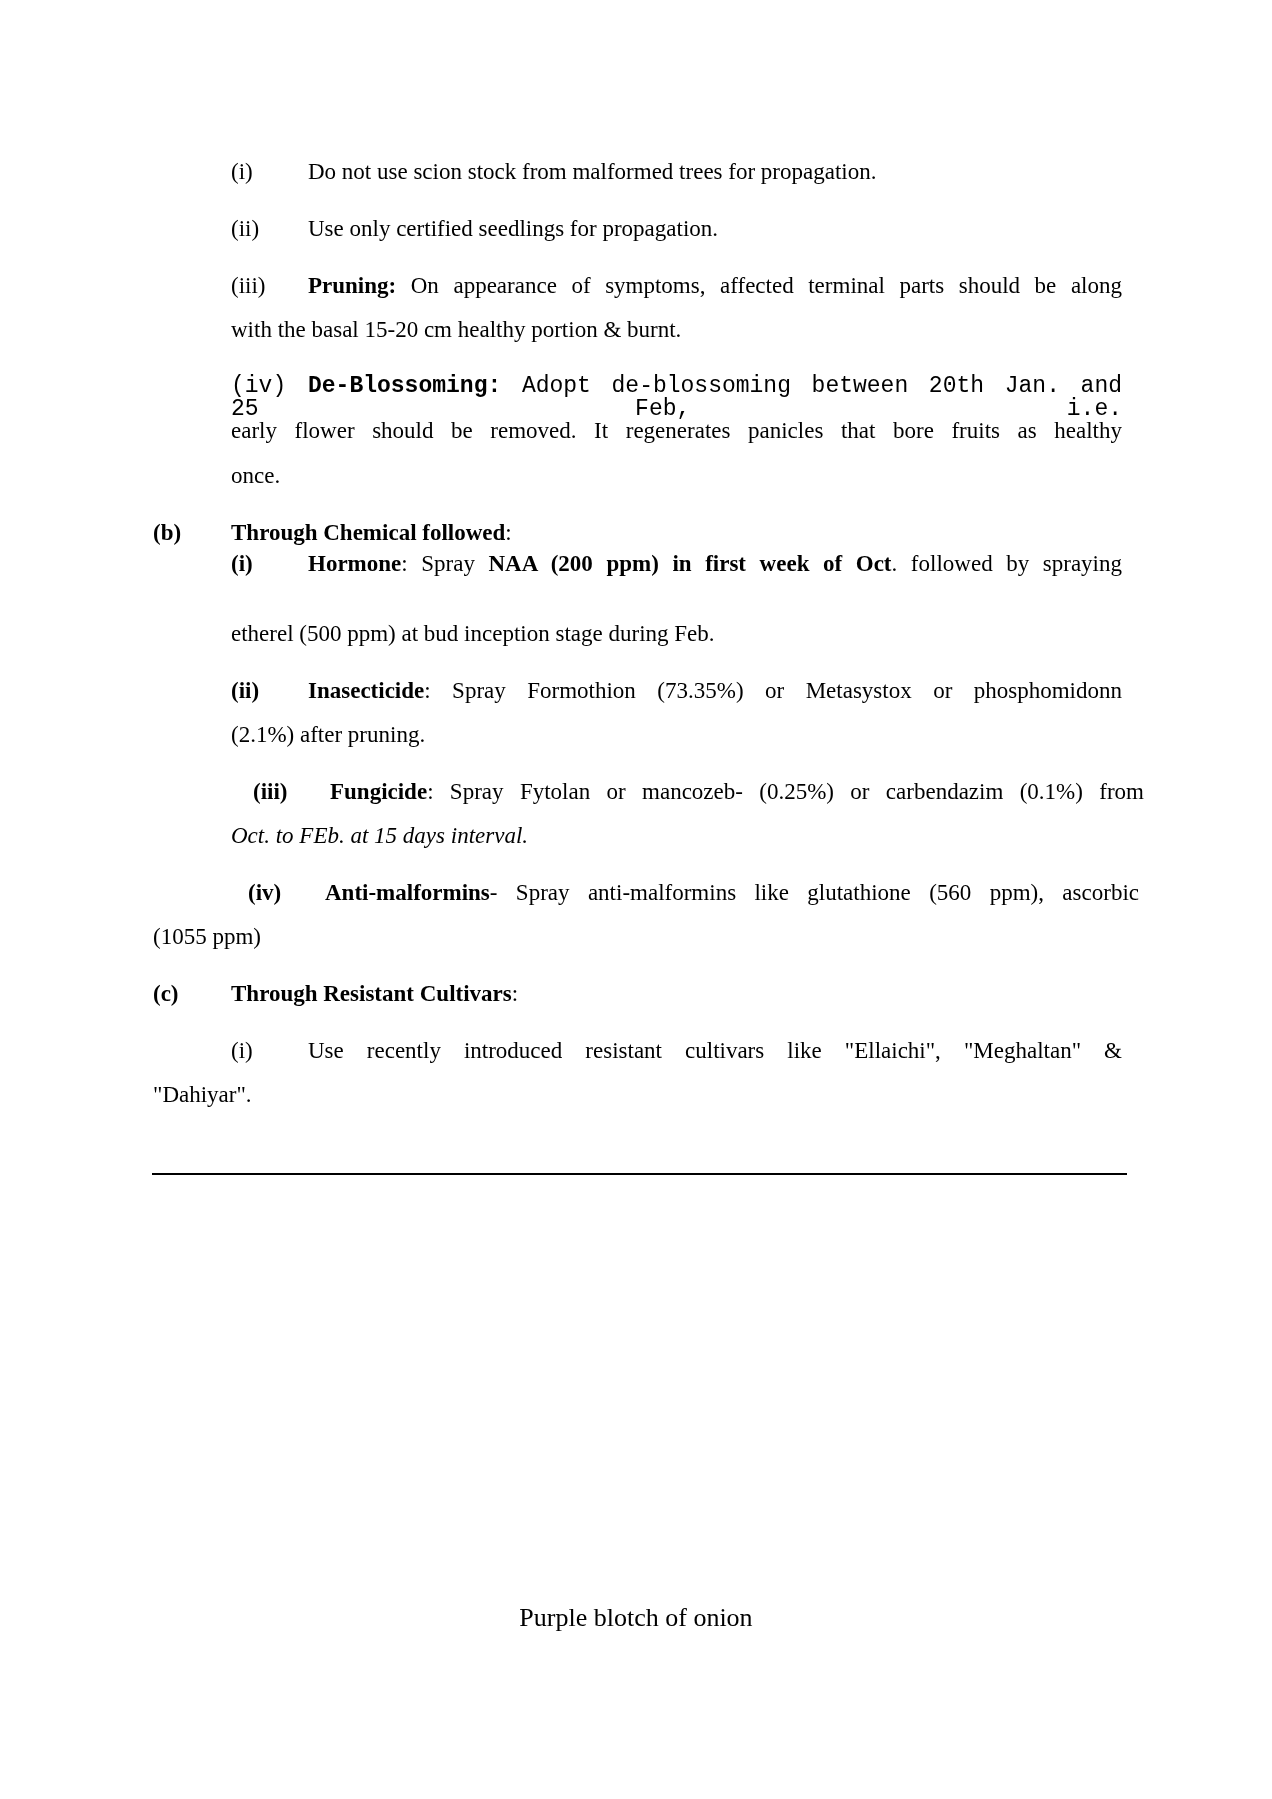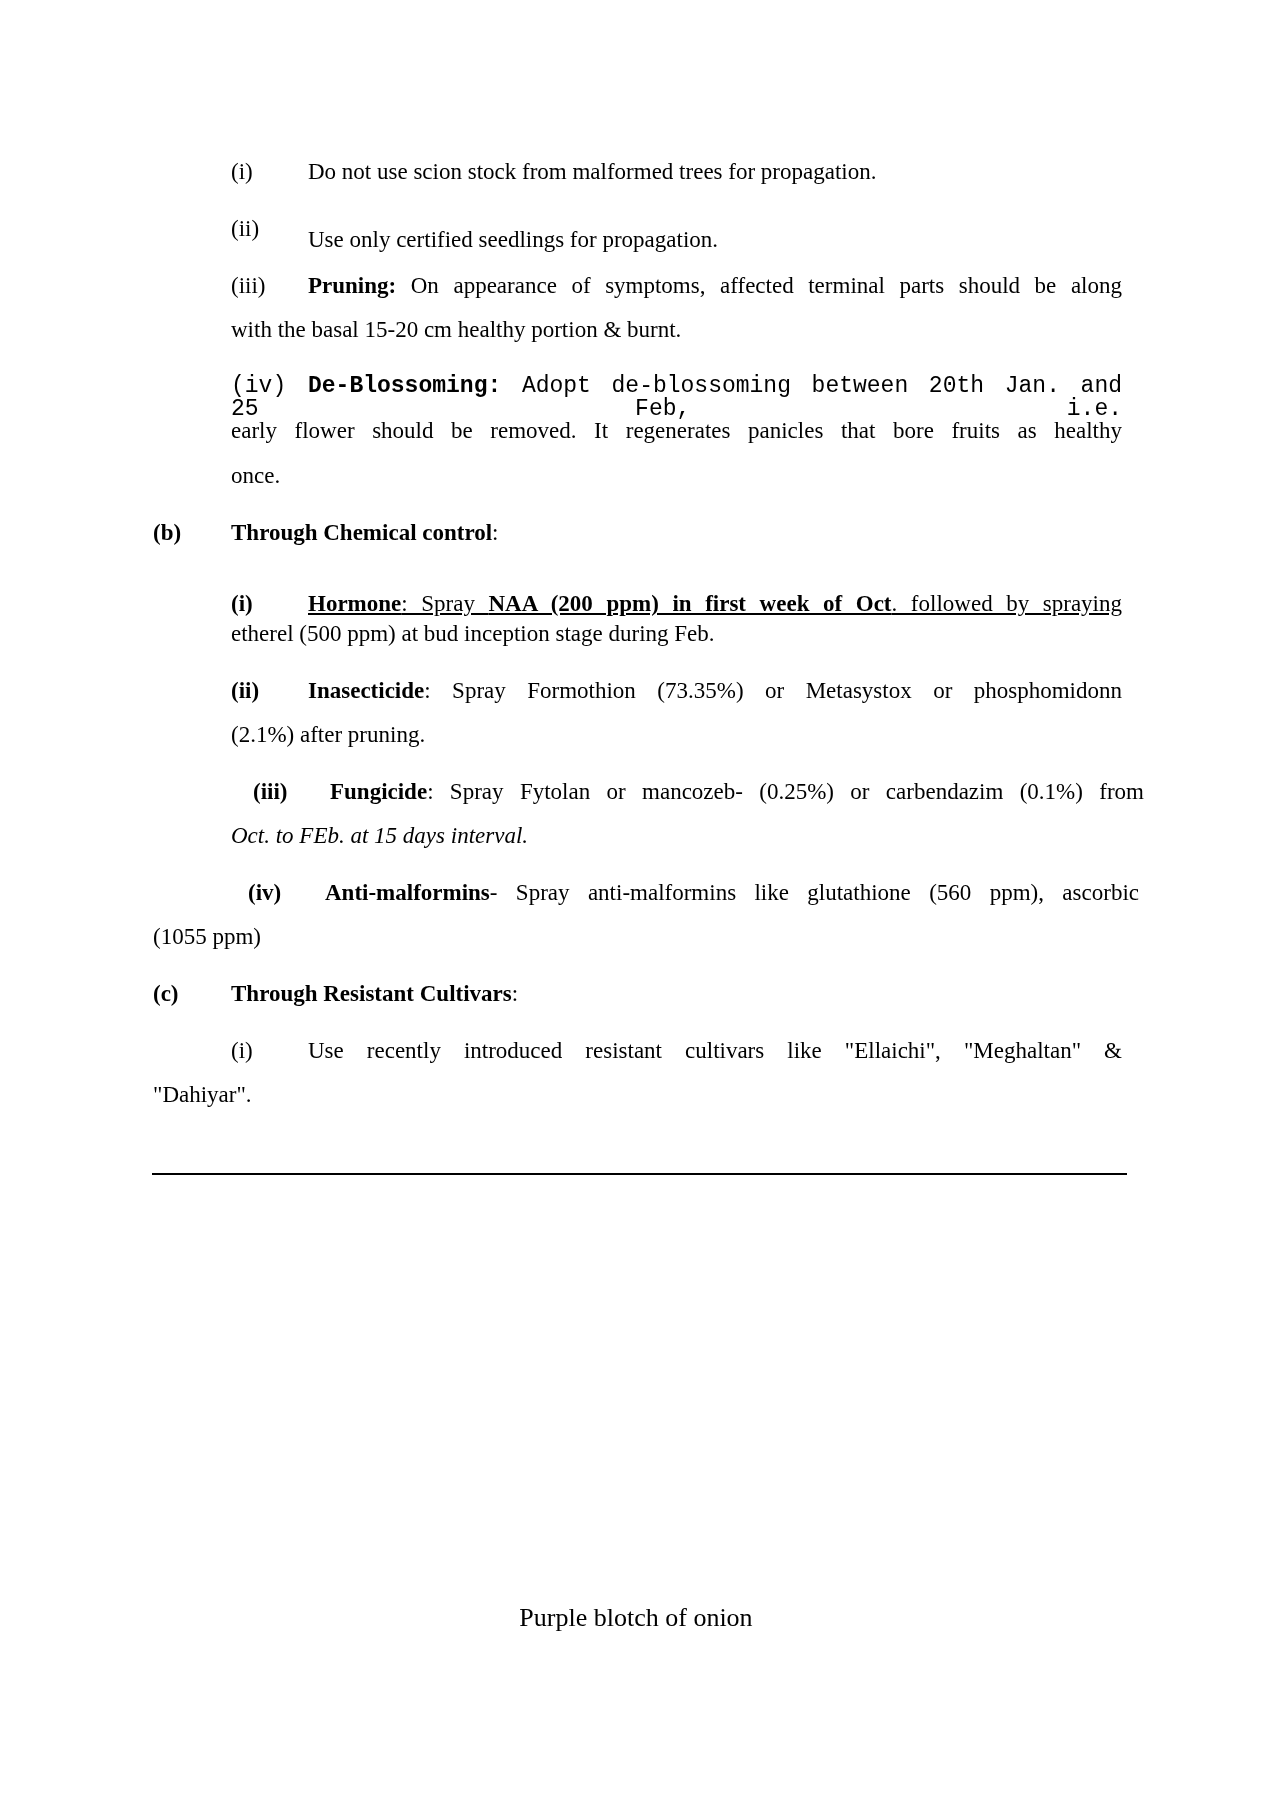--- a/index.html
+++ b/index.html
@@ -18,45 +18,45 @@
 </head>
 <body>
 
 <div class="line" style="left:231px; top:160px;">
   <span class="lbl">(i)</span>
   <span style="position:absolute; left:77px;">Do not use scion stock from malformed trees for propagation.</span>
 </div>
 
 <div class="line" style="left:231px; top:217px;">
   <span class="lbl">(ii)</span>
-  <span style="position:absolute; left:77px;margin-top:11px;">Use only certified seedlings for propagation.</span>
+  <span style="position:absolute; left:77px;">Use only certified seedlings for propagation.</span>
 </div>
 
 <div>
   <div class="just" style="left:231px; top:274px; width:891px;">
     <span class="lbl" style="width:77px; text-align:left; text-align-last:left;">(iii)</span><b>Pruning:</b><span> On appearance of symptoms, affected terminal parts should be along</span>
   </div>
   <div class="line" style="left:231px; top:318px;">with the basal 15-20 cm healthy portion &amp; burnt.</div>
 </div>
 
 <div>
   <div class="just" style="left:231px; top:375px; width:891px;font-family:Liberation Mono, monospace;">
     <span class="lbl" style="width:77px; text-align:left; text-align-last:left;">(iv)</span><b>De-Blossoming:</b><span> Adopt de-blossoming between 20th Jan. and 25 Feb, i.e.</span>
   </div>
   <div class="just" style="left:231px; top:419px; width:891px;">early flower should be removed. It regenerates panicles that bore fruits as healthy</div>
   <div class="line" style="left:231px; top:464px;">once.</div>
 </div>
 
 <div class="line" style="left:153px; top:521px;">
   <b class="lbl">(b)</b>
-  <span style="position:absolute; left:78px;"><b>Through Chemical control</b><span>:</span></span>
+  <span style="position:absolute; left:78px;"><b>Through Chemical followed</b><span>:</span></span>
 </div>
 
 <div>
-  <div class="just" style="left:231px; top:592px; width:891px;text-decoration:underline;">
+  <div class="just" style="left:231px; top:552px; width:891px;">
     <b class="lbl" style="width:77px; text-align:left; text-align-last:left;">(i)</b><b>Hormone</b><span>: Spray </span><b>NAA (200 ppm) in first week of Oct</b><span>. followed by spraying</span>
   </div>
   <div class="line" style="left:231px; top:622px;">etherel (500 ppm) at bud inception stage during Feb.</div>
 </div>
 
 <div>
   <div class="just" style="left:231px; top:679px; width:891px;">
     <b class="lbl" style="width:77px; text-align:left; text-align-last:left;">(ii)</b><b>Inasecticide</b><span>: Spray Formothion (73.35%) or Metasystox or phosphomidonn</span>
   </div>
   <div class="line" style="left:231px; top:723px;">(2.1%) after pruning.</div>

